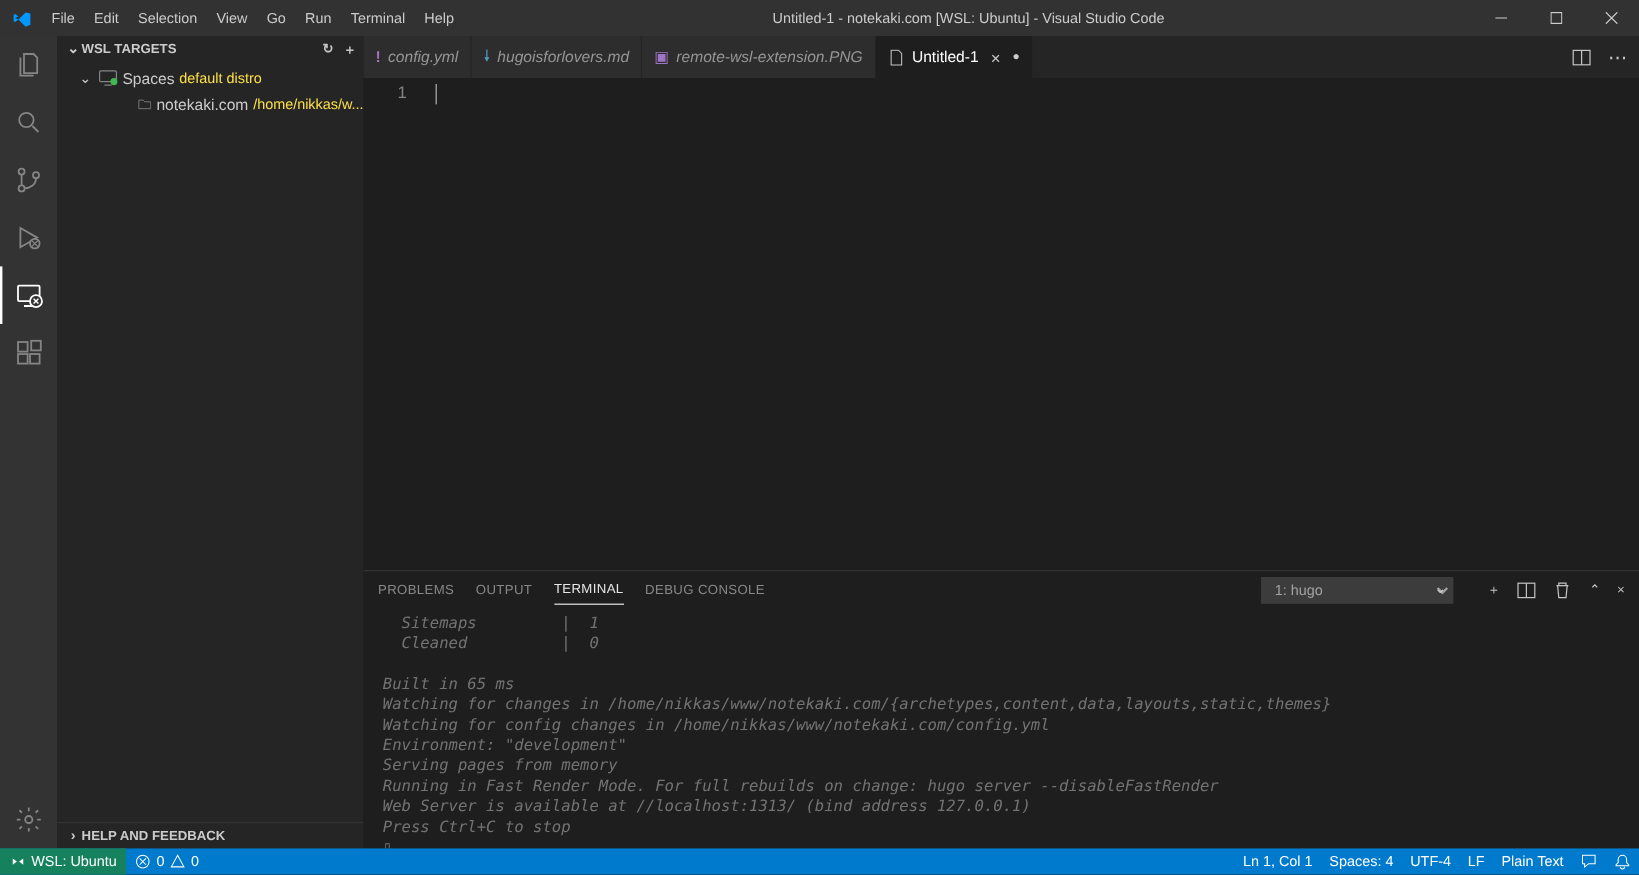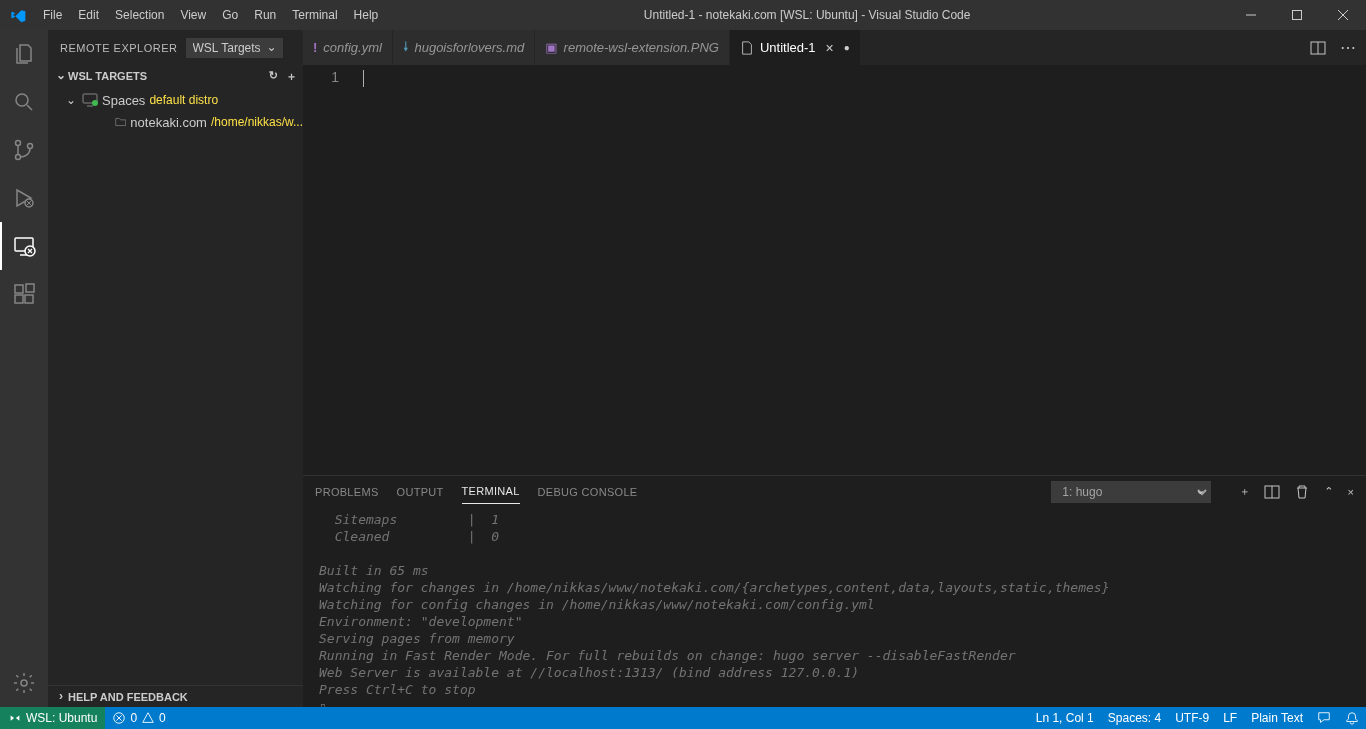--- a/index.html
+++ b/index.html
@@ -174,28 +174,20 @@
       <div class="activity-icon">
         <svg class="ic24" viewBox="0 0 24 24" fill="none" stroke="currentColor" stroke-width="1.5">
             <circle cx="12" cy="12" r="3"></circle>
             <path d="M12 2v3M12 19v3M4.2 4.2l2.1 2.1M17.7 17.7l2.1 2.1M2 12h3M19 12h3M4.2 19.8l2.1-2.1M17.7 6.3l2.1-2.1"></path>
           </svg>
       </div>
     </div>
   </div>
 
   <div class="sidebar">
-    <div class="sidebar-header">
-      <span class="label">REMOTE EXPLORER</span>
-      <span class="select-wrap">
-        <select class="">
-          <option>WSL Targets</option>
-        </select>
-      </span>
-    </div>
     <div class="sidebar-section">
       <div class="section-head">
         <span class="chev">⌄</span>
         <span>WSL TARGETS</span>
         <span class="actions">
           <span>↻</span>
           <span>＋</span>
         </span>
       </div>
       <div class="tree">
@@ -329,21 +321,21 @@
       <span>0</span>
       <svg width="14" height="14" viewBox="0 0 16 16">
           <path d="M8 2l6 11H2z" fill="none" stroke="#ffffff"></path>
         </svg>
       <span>0</span>
     </div>
   </div>
   <div class="status-right">
     <div class="status-item">Ln 1, Col 1</div>
     <div class="status-item">Spaces: 4</div>
-    <div class="status-item">UTF-9</div>
+    <div class="status-item">UTF-4</div>
     <div class="status-item">LF</div>
     <div class="status-item">Plain Text</div>
     <div class="status-item">
       <svg width="14" height="14" viewBox="0 0 16 16">
           <path d="M2 2h12v8H8l-4 3V10H2z" fill="none" stroke="#ffffff"></path>
         </svg>
     </div>
     <div class="status-item">
       <svg width="14" height="14" viewBox="0 0 16 16">
           <path d="M8 2a4 4 0 0 0-4 4v3l-2 2v1h12v-1l-2-2V6a4 4 0 0 0-4-4zM6 13a2 2 0 0 0 4 0" fill="none" stroke="#ffffff"></path>

